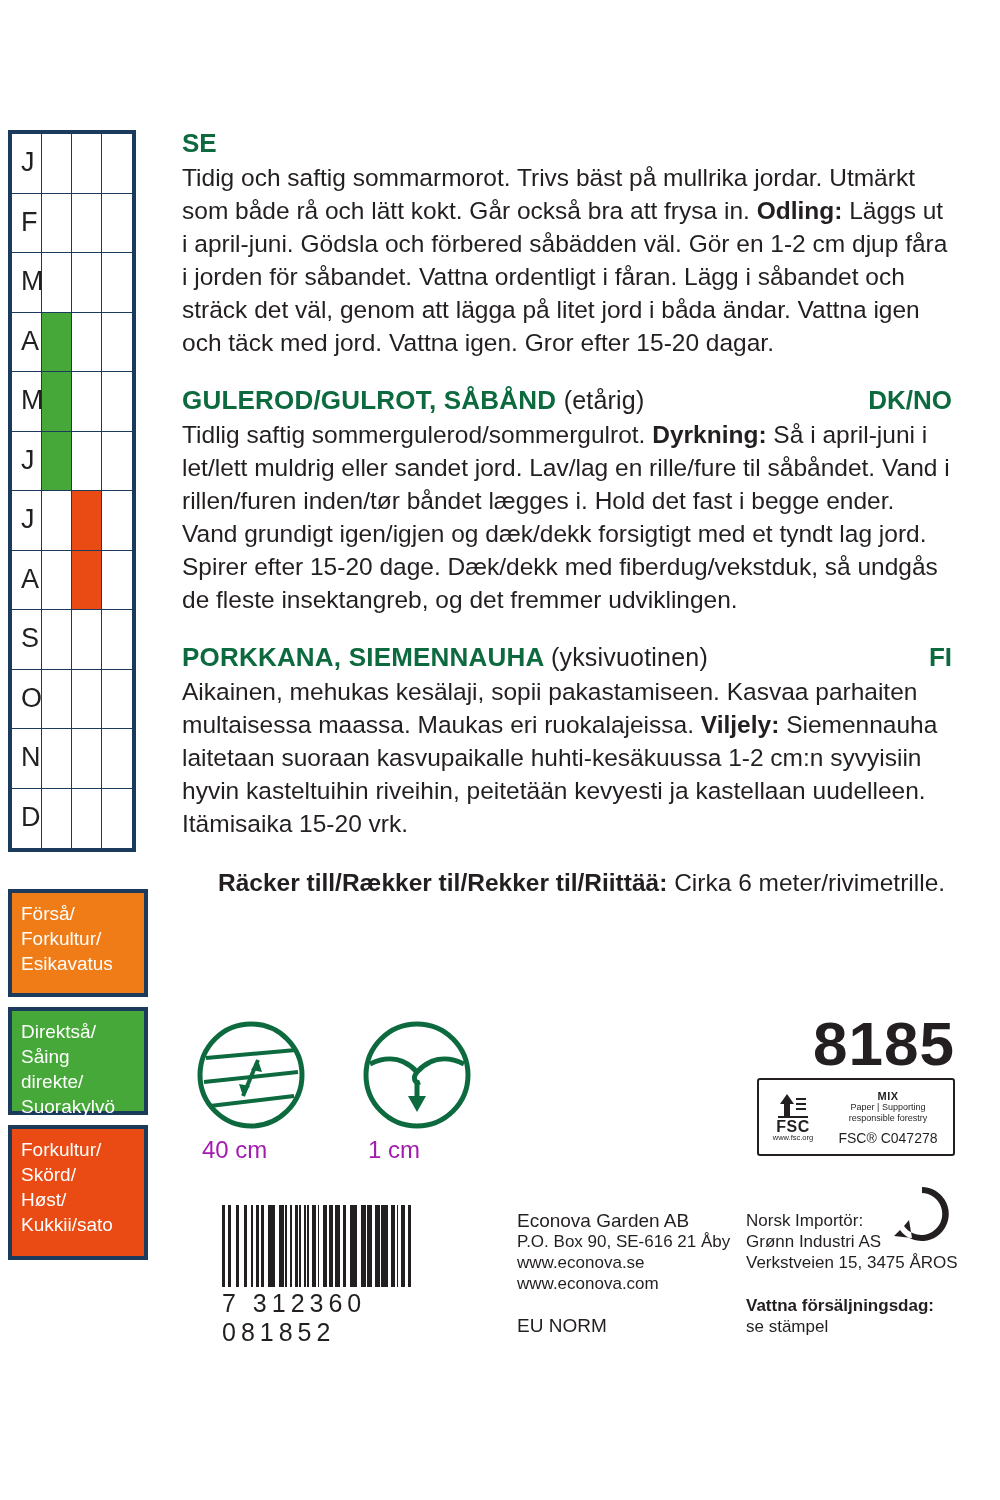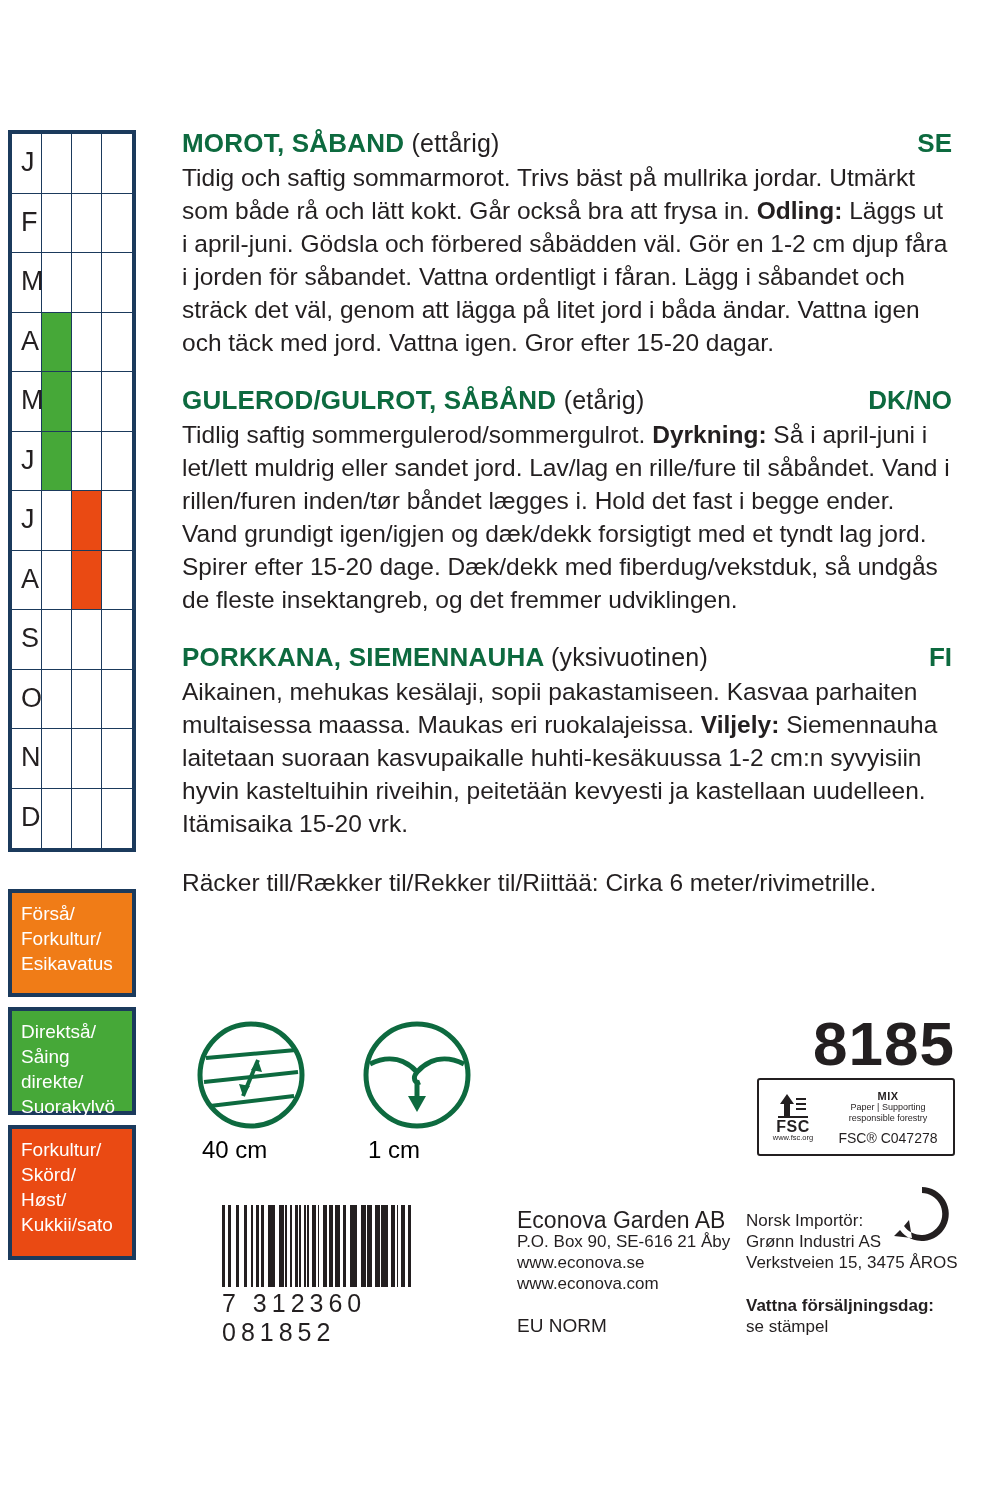--- a/index.html
+++ b/index.html
@@ -41,21 +41,21 @@
     color:#231f20;
     box-sizing:border-box;
   }
   .g{background:#46a838;}
   .r{background:#ea4a13;}
 
   
   .legend{
     position:absolute;
     left:8px;
-    width:128px;
+    width:140px;
     box-sizing:border-box;
     border:4px solid #1b3a5c;
     color:#ffffff;
     font-size:19px;
     line-height:25px;
     padding:8px 8px 8px 9px;
   }
   .legend-a{top:889px;background:#f07c17;height:108px;}
   .legend-b{top:1007px;background:#46a838;height:108px;}
   .legend-c{top:1125px;background:#ea4a13;height:135px;}
@@ -95,35 +95,35 @@
     line-height:33px;
     color:#231f20;
     text-align:left;
   }
   .sec-body b{font-weight:bold;}
   .reach{
     font-size:24.5px;
     line-height:33px;
     margin-top:8px;
   }
-  .reach b{font-weight:normal;}
+  .reach b{font-weight:bold;margin-left:36px;}
 
   
   .pictos{
     position:absolute;
     left:196px; top:1020px;
     display:flex;
     gap:48px;
   }
   .picto{width:118px;text-align:center;}
   .picto svg{display:block;}
   .picto-label{
     font-size:24px;
     margin-top:6px;
-    color:#000000;
+    color:#a21caf;
     text-align:left;
     padding-left:6px;
   }
 
   
   .artno{
     position:absolute;
     right:45px; top:1008px;
     font-size:62px;
     font-weight:bold;
@@ -181,21 +181,21 @@
   }
 
   
   .foot-mid{
     position:absolute;
     left:517px; top:1210px;
     font-size:17px;
     line-height:21px;
     color:#231f20;
   }
-  .foot-mid .title{font-size:23px;}
+  .foot-mid .title{font-size:19px;}
   .foot-eunorm{margin-top:21px;font-size:19px;}
   .foot-right{
     position:absolute;
     left:746px; top:1210px;
     font-size:17px;
     line-height:21px;
     color:#231f20;
   }
   .foot-right .bold{font-weight:bold;}
   .foot-last{margin-top:22px;}
@@ -297,24 +297,20 @@
   <div>Forkultur/</div>
   <div>Skörd/</div>
   <div>Høst/</div>
   <div>Kukkii/sato</div>
 </div>
 
 <div class="content">
 
   <div class="sec">
     <div class="sec-head">
-      <div class="sec-title">
-        <span>MOROT, SÅBAND</span>
-        <span class="sub">(ettårig)</span>
-      </div>
       <div class="sec-lang">SE</div>
     </div>
     <div class="sec-body">Tidig och saftig sommarmorot. Trivs bäst på mullrika jordar. Utmärkt som både rå och lätt kokt. Går också bra att frysa in. <b>Odling:</b> Läggs ut i april-juni. Gödsla och förbered såbädden väl. Gör en 1-2 cm djup fåra i jorden för såbandet. Vattna ordentligt i fåran. Lägg i såbandet och sträck det väl, genom att lägga på litet jord i båda ändar. Vattna igen och täck med jord. Vattna igen. Gror efter 15-20 dagar.</div>
   </div>
 
   <div class="sec">
     <div class="sec-head">
       <div class="sec-title">
         <span>GULEROD/GULROT, SÅBÅND</span>
         <span class="sub">(etårig)</span>

